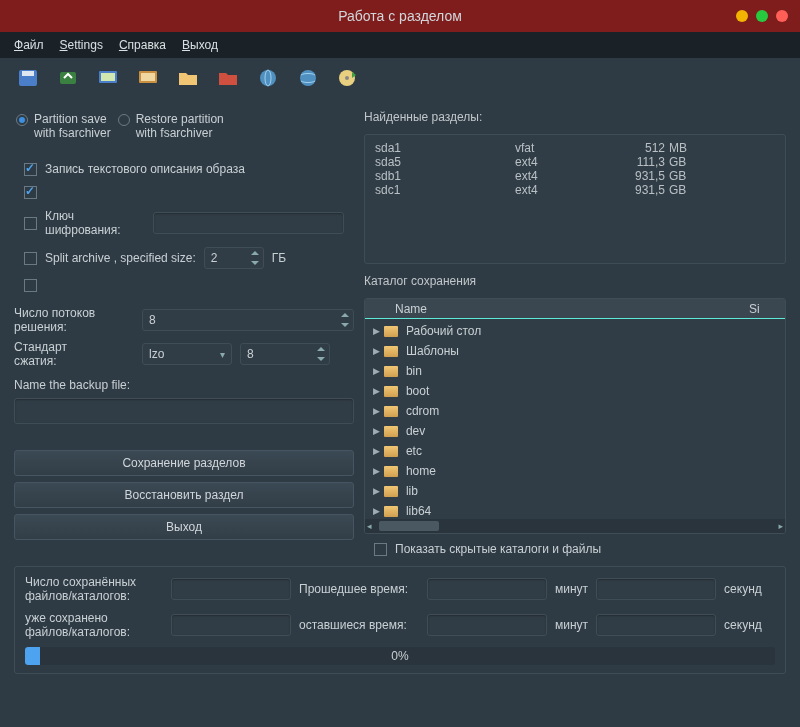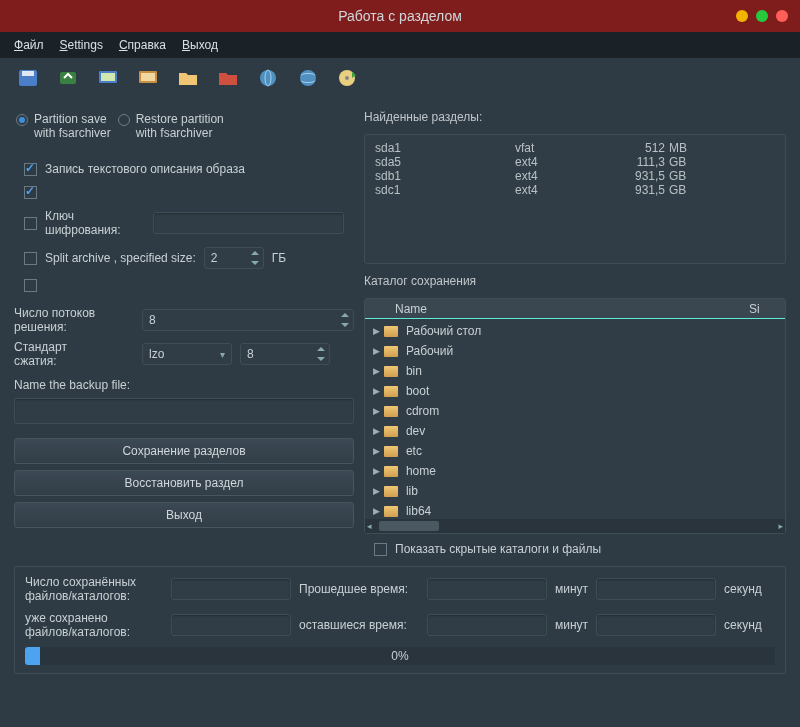--- a/index.html
+++ b/index.html
@@ -167,21 +167,21 @@
           <span>lzo</span>
         </div>
       <div class="spin">
           <span>8</span>
         </div>
     </div>
 
     <div style="margin-top:4px">Name the backup file:</div>
     <div class="inp" style="height:26px"></div>
 
-    <div class="btn" style="margin-top:8px">
+    <div class="btn" style="margin-top:20px">
         <span>Сохранение разделов</span>
       </div>
     <div class="btn">
         <span>Восстановить раздел</span>
       </div>
     <div class="btn">
         <span>Выход</span>
       </div>
   </div>
 
@@ -224,21 +224,21 @@
       </div>
       <div class="tree-body" id="tree-body">
           <div class="tree-row">
             <span class="tri">▶</span>
             <span class="folder-ico"></span>
             <span>Рабочий стол</span>
           </div>
           <div class="tree-row">
             <span class="tri">▶</span>
             <span class="folder-ico"></span>
-            <span>Рабочий</span>
+            <span>Шаблоны</span>
           </div>
           <div class="tree-row">
             <span class="tri">▶</span>
             <span class="folder-ico"></span>
             <span>bin</span>
           </div>
           <div class="tree-row">
             <span class="tri">▶</span>
             <span class="folder-ico"></span>
             <span>boot</span>

